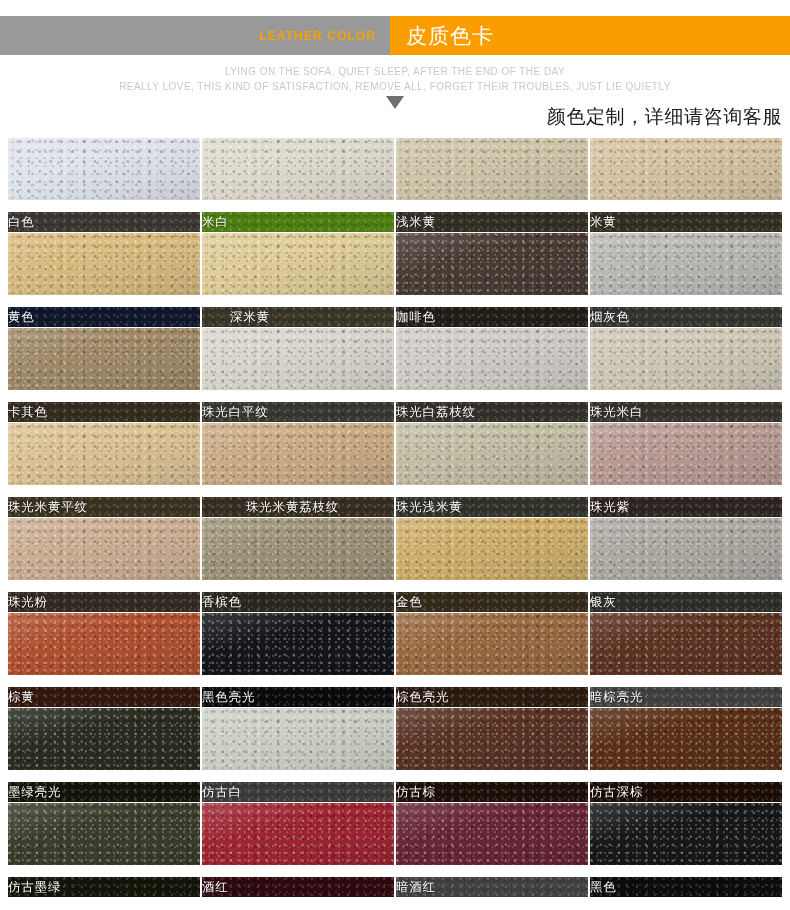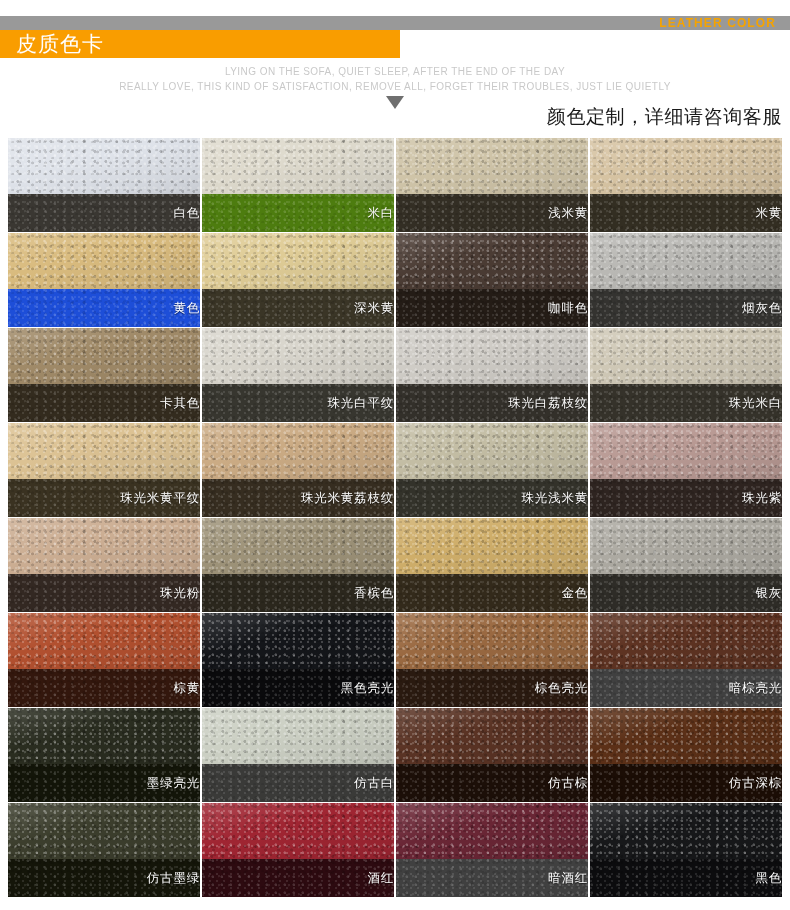--- a/index.html
+++ b/index.html
@@ -9,21 +9,20 @@
     font-family: "Liberation Sans", "DejaVu Sans", sans-serif;
     overflow: hidden;
   }
 
   
   .banner {
     position: absolute;
     left: 0; top: 16px;
     width: 790px; height: 39px;
     display: flex;
-    flex-direction: column;
   }
   .banner-gray {
     flex: 1 1 auto;
     background: #999999;
     display: flex;
     align-items: center;
     justify-content: flex-end;
     padding-right: 14px;
   }
   .banner-en {
@@ -112,24 +111,24 @@
   .sheen {
     position: absolute;
     inset: 0;
     background:
       linear-gradient(165deg, rgba(255,255,255,.16) 0%, rgba(255,255,255,0) 38%,
                       rgba(0,0,0,.05) 72%, rgba(0,0,0,.12) 100%);
   }
   .label {
     position: absolute;
     left: 0; right: 0; bottom: 0;
-    height: 38px;
+    height: 20px;
     display: flex;
     align-items: center;
-    justify-content: flex-end;
+    justify-content: flex-start;
     color: #ffffff;
     font-size: 12.5px;
     letter-spacing: 0.8px;
     text-shadow: 0 1px 1px rgba(0,0,0,.55);
   }
   .label .grain {
     opacity: .5;
   }
   .label-text { position: relative; z-index: 2; }
 </style>
@@ -193,21 +192,21 @@
       <div class="label" style="background: rgb(51, 46, 34);">
         <div class="grain"></div>
         <span class="label-text">米黄</span>
       </div>
     </div>
     <div class="cell">
       <div class="swatch" style="background: rgb(217, 187, 126);">
         <div class="grain"></div>
         <div class="sheen"></div>
       </div>
-      <div class="label" style="background: #1d4ed8;">
+      <div class="label" style="background: #0f172a;">
         <div class="grain"></div>
         <span class="label-text">黄色</span>
       </div>
     </div>
     <div class="cell">
       <div class="swatch" style="background: rgb(223, 204, 150);">
         <div class="grain"></div>
         <div class="sheen"></div>
       </div>
       <div class="label" style="background: rgb(58, 53, 38); padding-left: 28px;">

